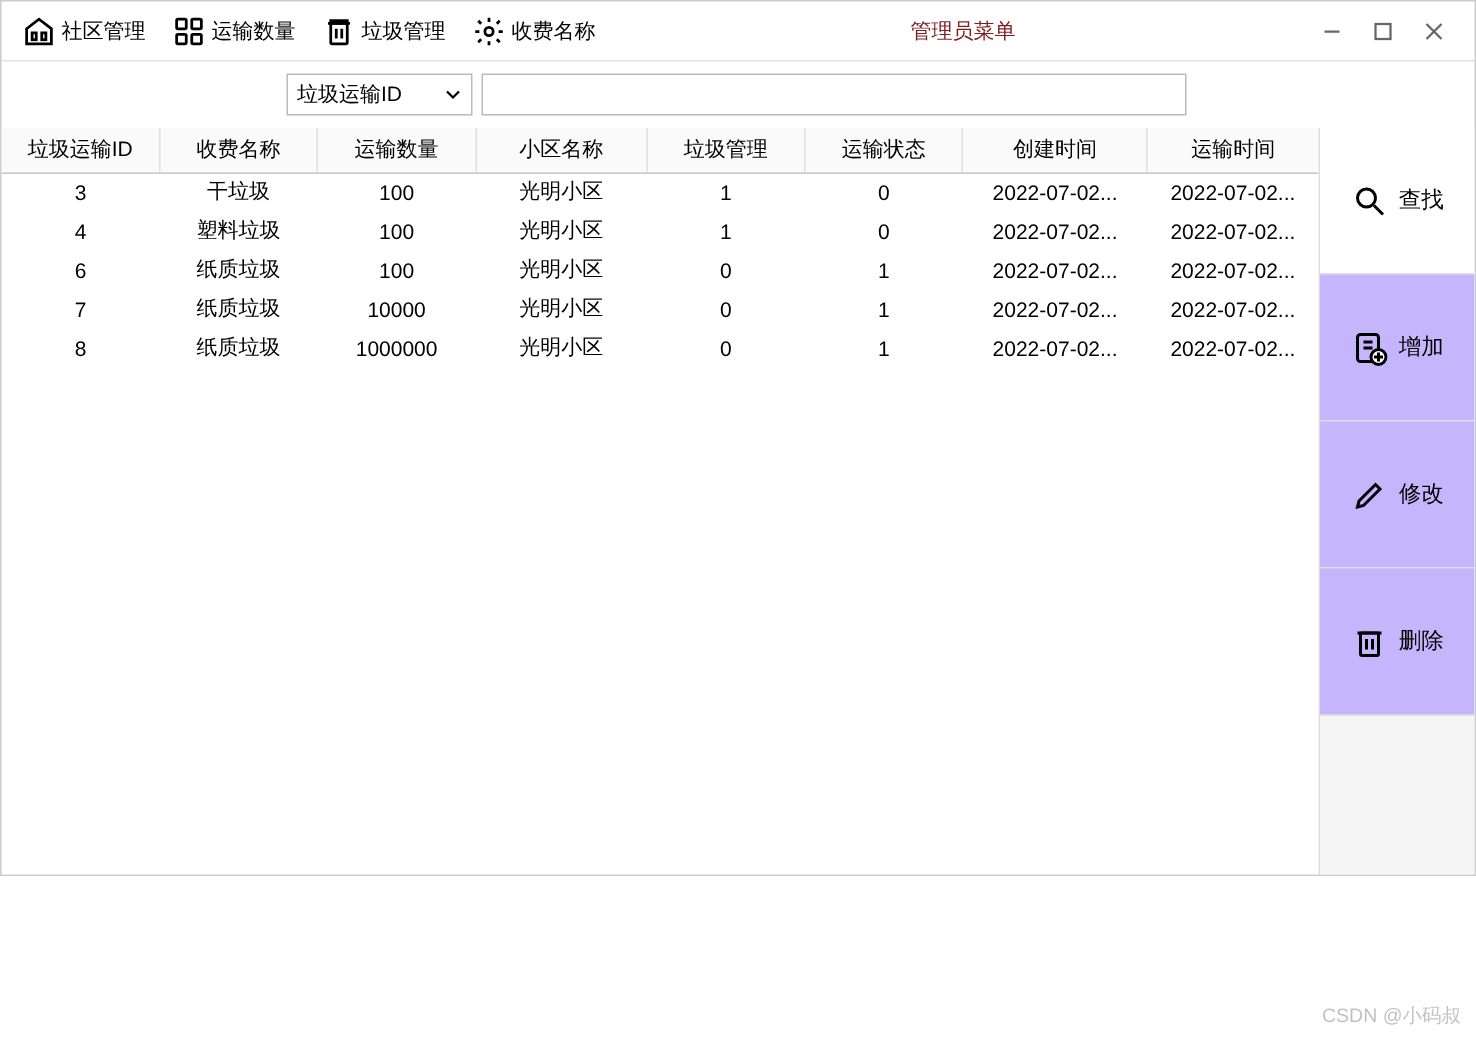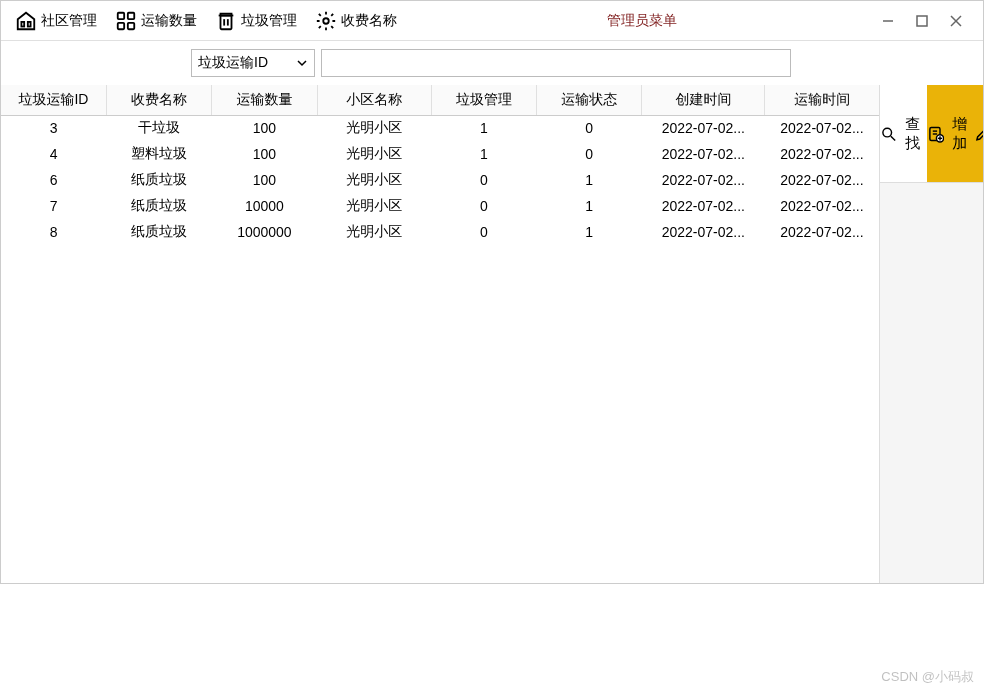--- a/index.html
+++ b/index.html
@@ -102,34 +102,34 @@
       height: 26px;
       text-align: center;
       white-space: nowrap;
       overflow: hidden;
       text-overflow: ellipsis;
       padding: 0 4px;
     }
     .sidebar {
       width: 103px;
       display: flex;
-      flex-direction: row;
+      flex-direction: column;
       background: #f5f5f5;
       font-family: Liberation Mono, monospace;
     }
     .side-btn {
       height: 98px;
       border-bottom: 1px solid #ddd;
       display: flex;
       flex-direction: row;
       align-items: center;
       justify-content: center;
       gap: 8px;
       cursor: pointer;
-      background: #eab308;
+      background: #c4b5fd;
     }
     .side-btn:first-child { background:#fff; }
     .side-btn svg { width: 24px; height: 24px; }
     .side-btn span { font-size: 15px; }
     .watermark {
       position: absolute;
       right: 10px;
       bottom: 6px;
       color: rgba(0,0,0,0.25);
       font-size: 13px;

